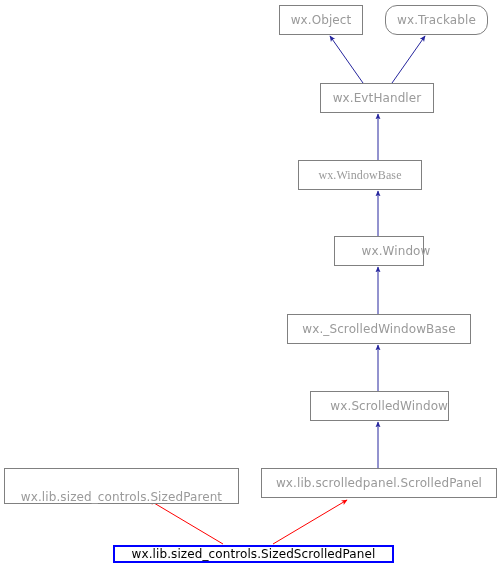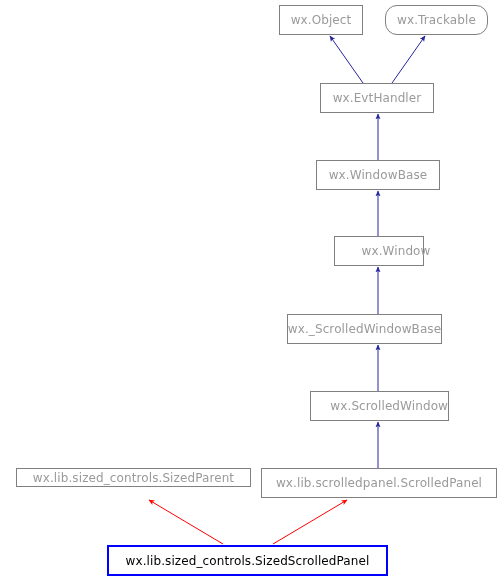--- a/index.html
+++ b/index.html
@@ -72,34 +72,34 @@
     </svg>
 <div class="node" style="left: 279px; top: 5px; width: 84px; height: 30px;">
       <span class="label">wx.Object</span>
     </div>
     <div class="node" style="left: 385px; top: 5px; width: 103px; height: 30px; border-radius: 12px;">
       <span class="label">wx.Trackable</span>
     </div>
     <div class="node" style="left: 320px; top: 83px; width: 114px; height: 30px; align-items: center;">
       <span class="label">wx.EvtHandler</span>
     </div>
-    <div class="node" style="left: 316px; top: 160px; width: 124px; height: 30px;">
+    <div class="node" style="left: 298px; top: 160px; width: 124px; height: 30px; font-family: Liberation Serif, serif;">
       <span class="label">wx.WindowBase</span>
     </div>
     <div class="node" style="left: 334px; top: 236px; width: 90px; height: 30px; padding-left: 34px;">
       <span class="label">wx.Window</span>
     </div>
-    <div class="node" style="left: 287px; top: 314px; width: 155px; height: 30px;">
+    <div class="node" style="left: 287px; top: 314px; width: 184px; height: 30px;">
       <span class="label">wx._ScrolledWindowBase</span>
     </div>
     <div class="node" style="left: 310px; top: 391px; width: 139px; height: 30px; justify-content: flex-end;">
       <span class="label">wx.ScrolledWindow</span>
     </div>
-    <div class="node" style="left: 16px; top: 468px; width: 235px; height: 19px;">
+    <div class="node" style="left: 4px; top: 468px; width: 235px; height: 36px; align-items: flex-end;">
       <span class="label">wx.lib.sized_controls.SizedParent</span>
     </div>
     <div class="node" style="left: 261px; top: 468px; width: 236px; height: 30px;">
       <span class="label">wx.lib.scrolledpanel.ScrolledPanel</span>
     </div>
-    <div class="node focus" style="left: 107px; top: 545px; width: 281px; height: 31px;">
+    <div class="node focus" style="left: 113px; top: 545px; width: 281px; height: 18px;">
       <span class="label">wx.lib.sized_controls.SizedScrolledPanel</span>
     </div>
   </div>
 
 </body></html>

